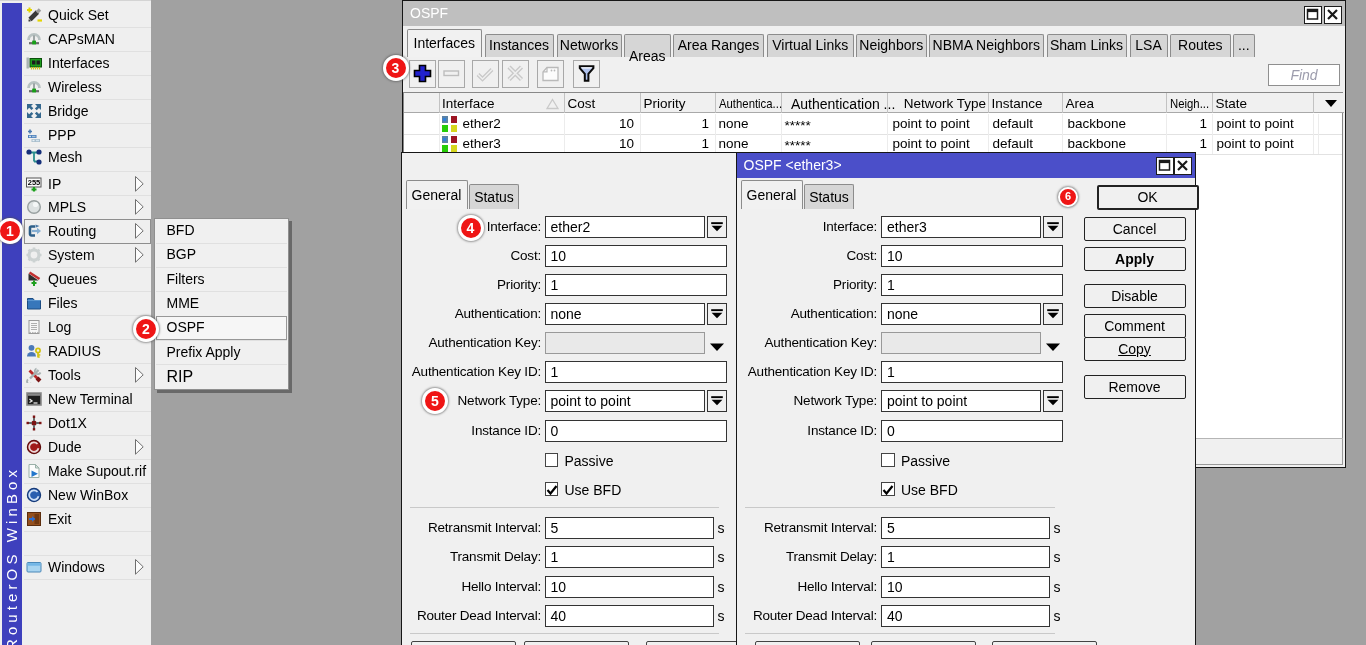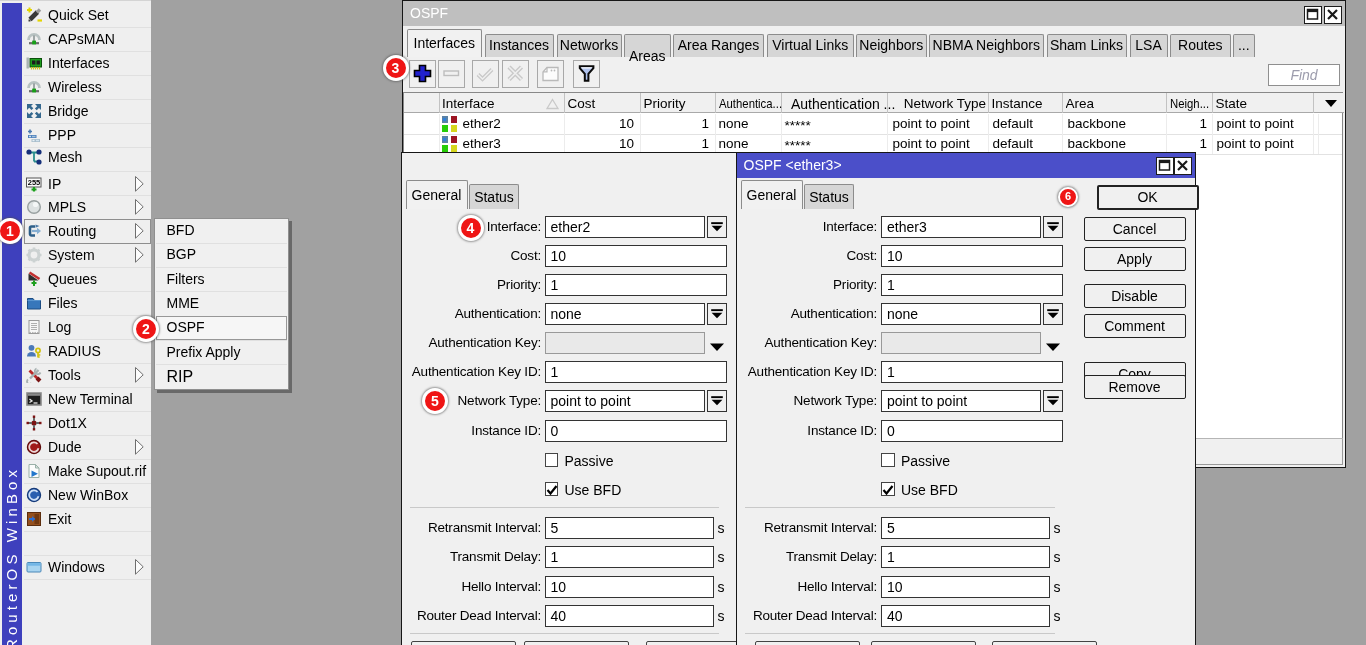--- a/index.html
+++ b/index.html
@@ -576,24 +576,24 @@
     <div style="position:absolute; left:317.0px; top:426.0px; font-size:14px;">s</div>
     <div class="lbl" style="left:-99.5px; top:455.4px; width:240px;">Router Dead Interval:</div>
     <div class="in" style="left:144.5px; top:452.4px; width:168.5px;">40</div>
     <div style="position:absolute; left:317.0px; top:455.4px; font-size:14px;">s</div>
     <div class="sep" style="left:8px; top:480.5px; width:310.5px;"></div>
     <div class="bb" style="left:18px;"></div>
     <div class="bb" style="left:134px;"></div>
     <div class="bb" style="left:255px;"></div>
     <div class="sbtn" style="left:347px; top:32.5px; border-width:2px; padding-top:2px;margin-left:13px;">OK</div>
     <div class="sbtn" style="left:347px; top:64.0px; ">Cancel</div>
-    <div class="sbtn" style="left:347px; top:94.30000000000001px; ">Apply</div>
+    <div class="sbtn" style="left:347px; top:94.30000000000001px;font-weight:bold; ">Apply</div>
     <div class="sbtn" style="left:347px; top:131.0px; ">Disable</div>
     <div class="sbtn" style="left:347px; top:161.0px; ">Comment</div>
-    <div class="sbtn" style="left:347px; top:209px;text-decoration:underline; ">Copy</div>
+    <div class="sbtn" style="left:347px; top:184px;text-decoration:underline; ">Copy</div>
     <div class="sbtn" style="left:347px; top:222.3px; ">Remove</div>
   </div>
 
 <div class="rc big" style="left:-3px;  top:218px;">1</div>
 <div class="rc big" style="left:133px; top:316px;">2</div>
 <div class="rc big" style="left:382.5px; top:55.3px;">3</div>
 <div class="rc big" style="left:457.5px; top:214.5px;">4</div>
 <div class="rc big" style="left:422px; top:387.5px;">5</div>
 <div class="rc sml" style="left:1058px; top:187px;">6</div>
 

